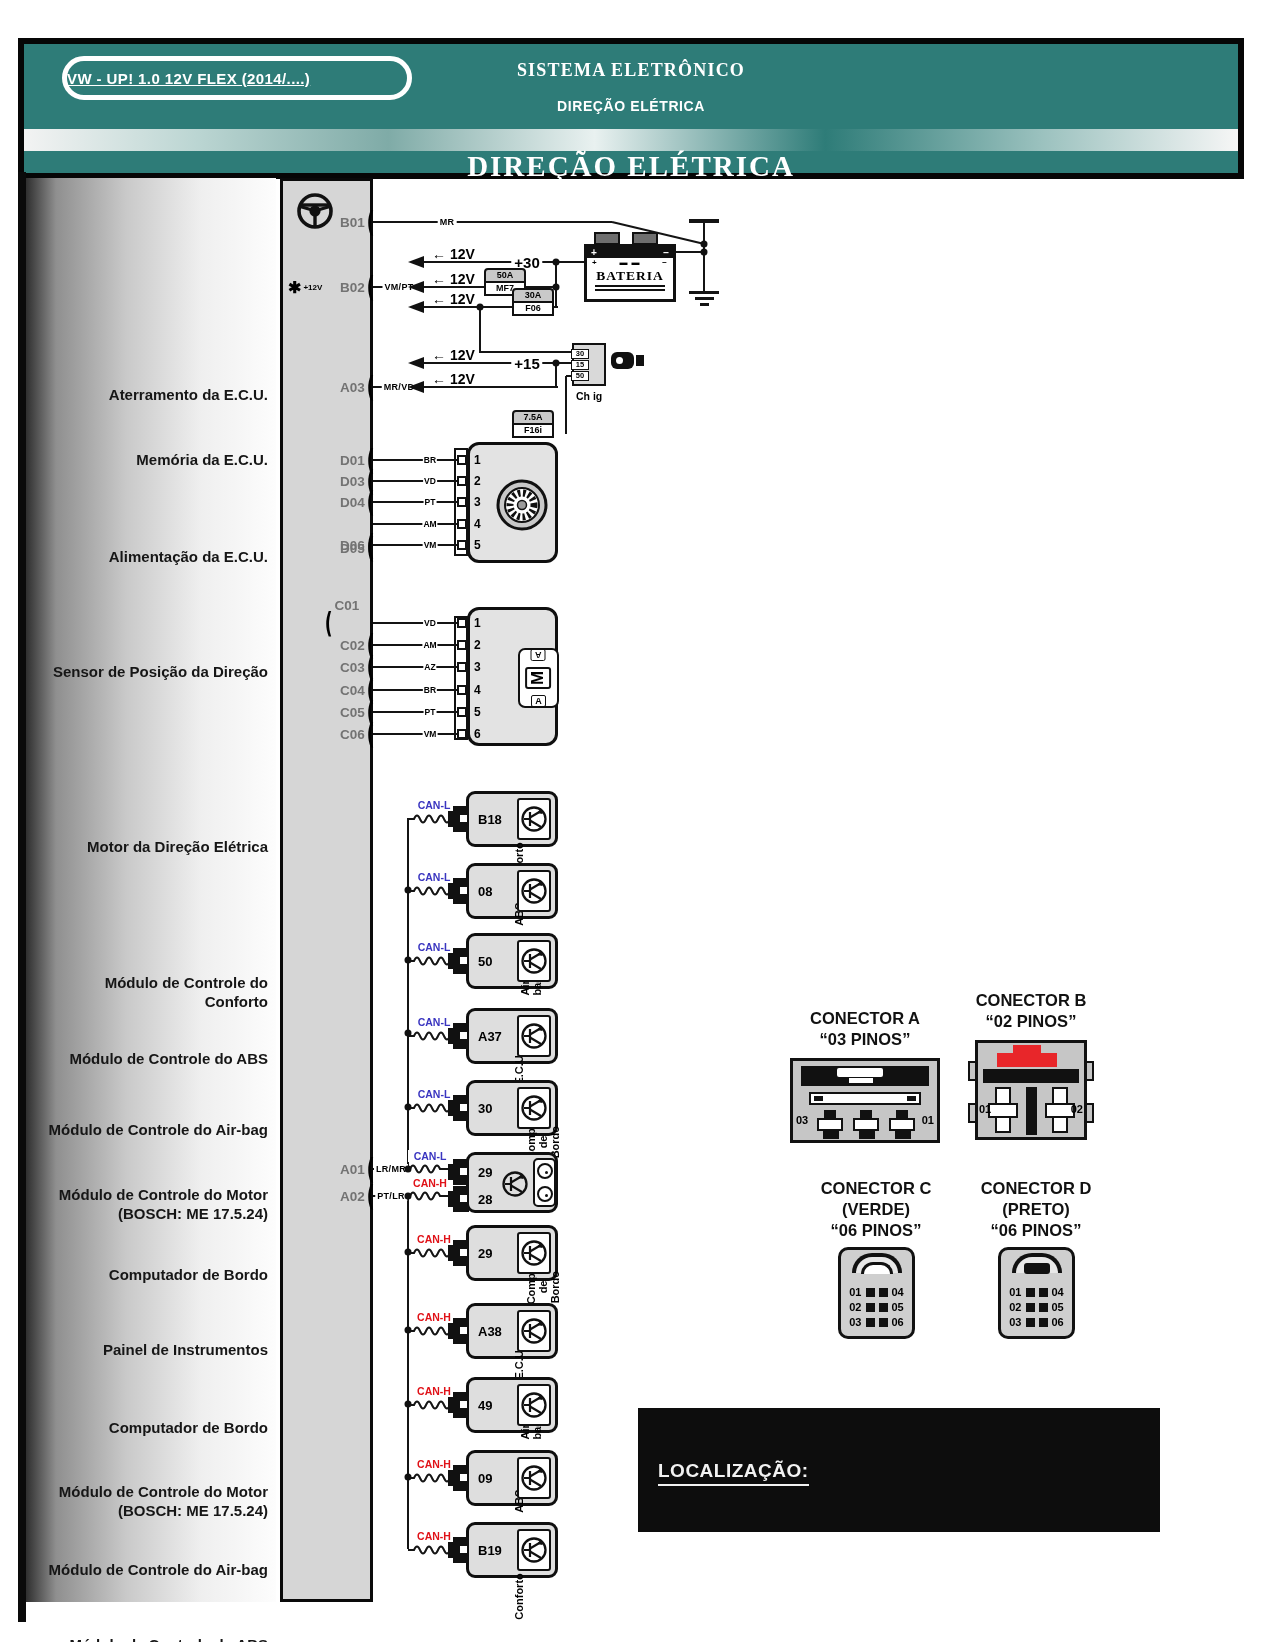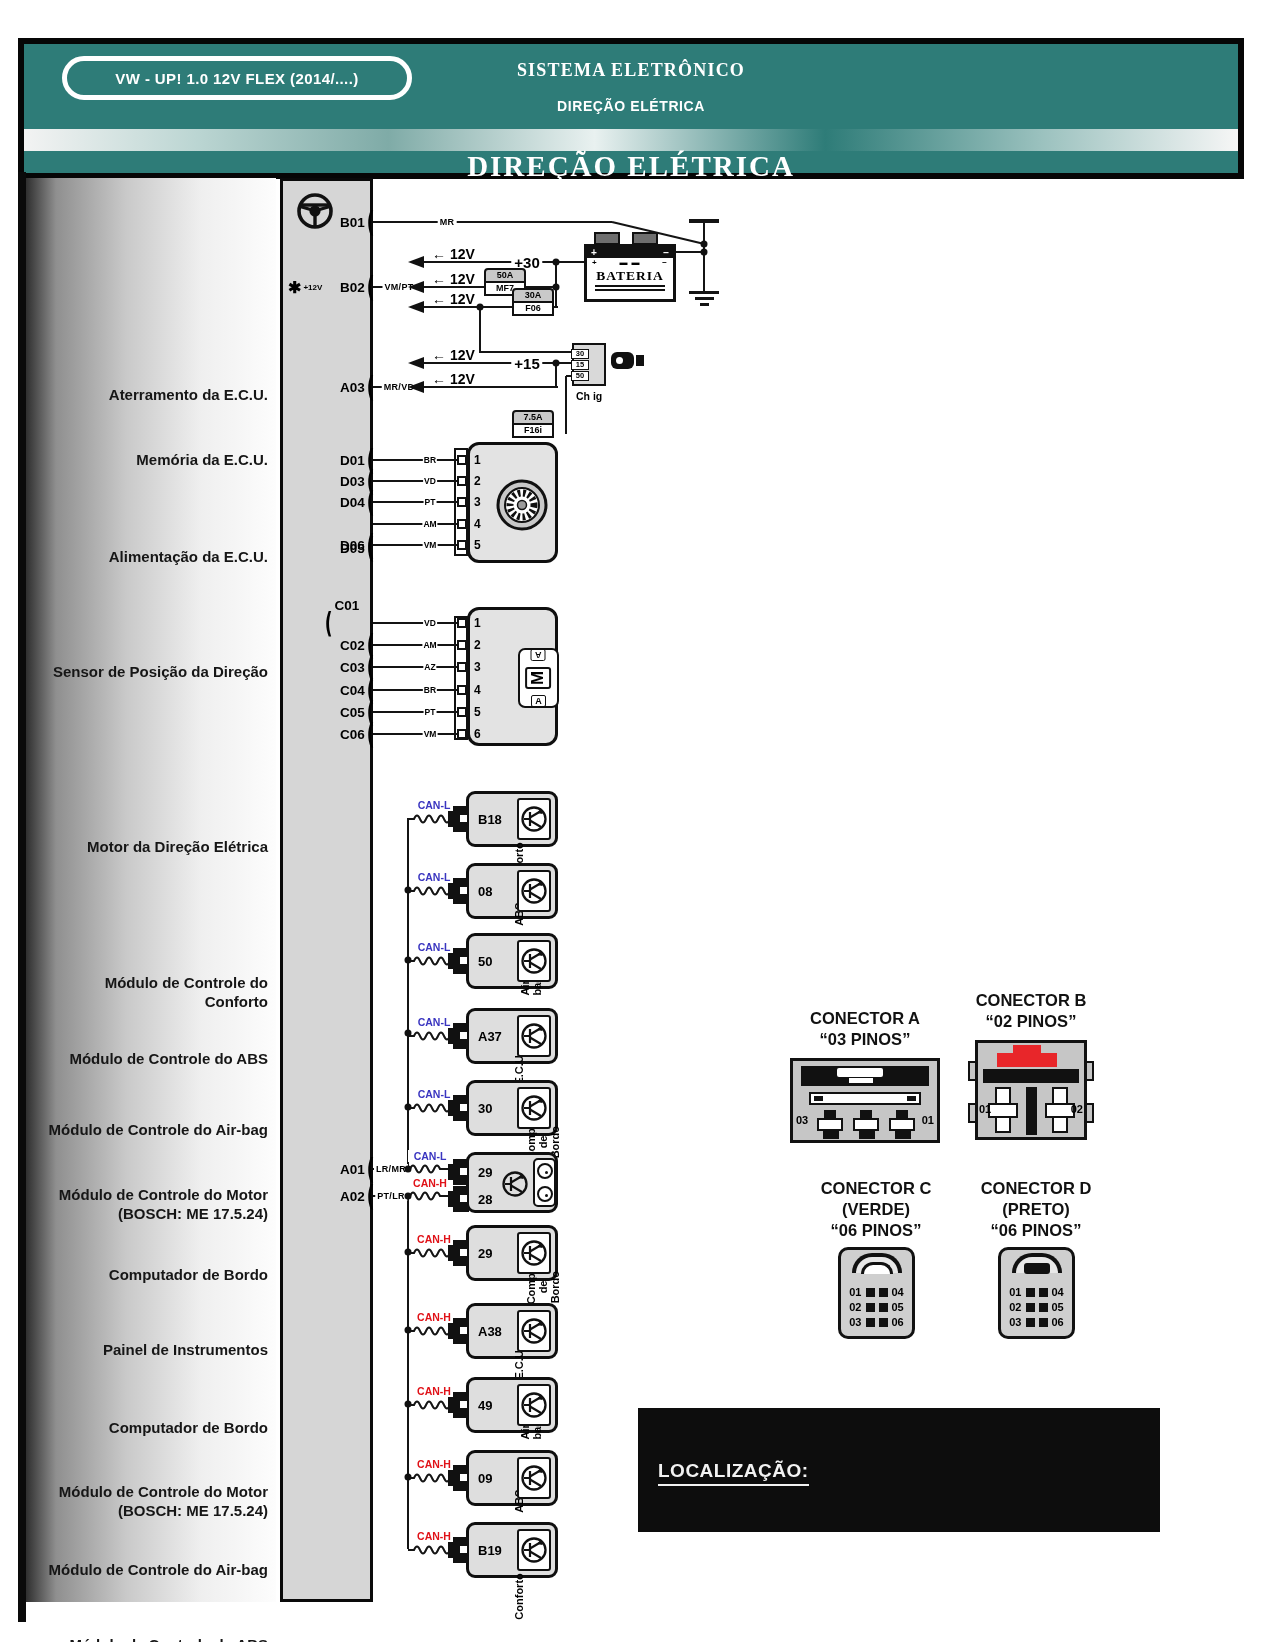--- a/index.html
+++ b/index.html
@@ -5,36 +5,36 @@
   * { margin:0; padding:0; box-sizing:border-box; }
   html,body { background:#ffffff; }
   body { font-family:"Liberation Sans", sans-serif; }
   #canvas { position:relative; width:1262px; height:1642px; background:#fff; overflow:hidden; }
   .abs { position:absolute; }
   .ln { position:absolute; background:#141414; }
   .dot { position:absolute; width:7px; height:7px; border-radius:50%; background:#111; transform:translate(-50%,-50%); }
 
   
   #header { position:absolute; left:18px; top:38px; width:1226px; height:141px; background:#2E7C78; border:6px solid #060606; }
-  #badge { position:absolute; left:38px; top:12px; width:350px; height:44px; border:5px solid #fff; border-radius:24px; display:flex; align-items:center; justify-content:center; color:#fff; font-weight:bold; font-size:15px; letter-spacing:.4px; }
+  #badge { position:absolute; left:38px; top:12px; width:350px; height:44px; border:5px solid #fff; border-radius:24px; display:flex; align-items:center; justify-content:flex-start; color:#fff; font-weight:bold; font-size:15px; letter-spacing:.4px;text-decoration:underline; }
   .h-sys { position:absolute; left:0; right:0; top:16px; text-align:center; color:#fff; font-family:"Liberation Serif", serif; font-weight:bold; font-size:18px; letter-spacing:1.2px; }
   .h-sub { position:absolute; left:0; right:0; top:54px; text-align:center; color:#fff; font-weight:bold; font-size:14px; letter-spacing:.6px; }
   .h-band { position:absolute; left:0; right:0; top:85px; height:22px;
     background:linear-gradient(90deg,#f3f3f3 0%,#bcd6d3 14%,#7fabA7 30%,#e9f1f0 47%,#2E7C78 66%,#9cc2bf 84%,#f6f6f6 100%); }
   .h-title { position:absolute; left:0; right:0; top:106px; text-align:center; color:#fff; font-family:"Liberation Serif", serif; font-weight:bold; font-size:29px; letter-spacing:2px; }
 
   #left-border { position:absolute; left:18px; top:172px; width:8px; height:1450px; background:#0a0a0a; }
   #sidebar { position:absolute; left:26px; top:178px; width:250px; height:1424px;
     background:linear-gradient(90deg,#2f2f2f 0%,#8f8f8f 12%,#c9c9c9 40%,#efefef 70%,#fdfdfd 100%); }
   .sb-label { position:absolute; left:0px; width:242px; text-align:right; font-weight:bold; font-size:15px; color:#161616; line-height:19px; white-space:pre-line; }
 
   
   #strip { position:absolute; left:280px; top:178px; width:93px; height:1424px; background:#d6d6d6; border:3px solid #0a0a0a; }
   .spin { position:absolute; left:282px; width:86px; height:20px; display:flex; justify-content:flex-end; align-items:center; transform:translateY(-50%); }
-  .spl { font-weight:bold; font-size:13.5px; color:#000000;padding-left:44px; }
+  .spl { font-weight:bold; font-size:13.5px; color:#737373;padding-left:44px; }
   .br-ic { font-family:"DejaVu Sans", sans-serif; font-size:20px; font-weight:bold; transform:scale(.85,1.45); margin-left:1px; margin-right:-7px; line-height:1; }
   #star-note { position:absolute; left:288px; top:287px; transform:translateY(-50%); display:flex; align-items:center; gap:2px; }
   #star-note .star { font-size:16px; font-weight:bold; }
   #star-note .sn { font-size:8px; font-weight:bold; }
 
   
   .wl { position:absolute; transform:translate(-50%,-50%); font-size:9px; font-weight:bold; background:#fff; padding:0 2px; white-space:nowrap; letter-spacing:.3px; }
   .plabel { position:absolute; transform:translate(-50%,-50%); font-size:15px; font-weight:bold; background:#fff; padding:0 3px; }
   .tri { position:absolute; width:0; height:0; border-style:solid; border-width:6px 16px 6px 0; border-color:transparent #111 transparent transparent; transform:translateY(-50%); }
   .v12t { position:absolute; font-size:14px; font-weight:bold; white-space:nowrap; }

